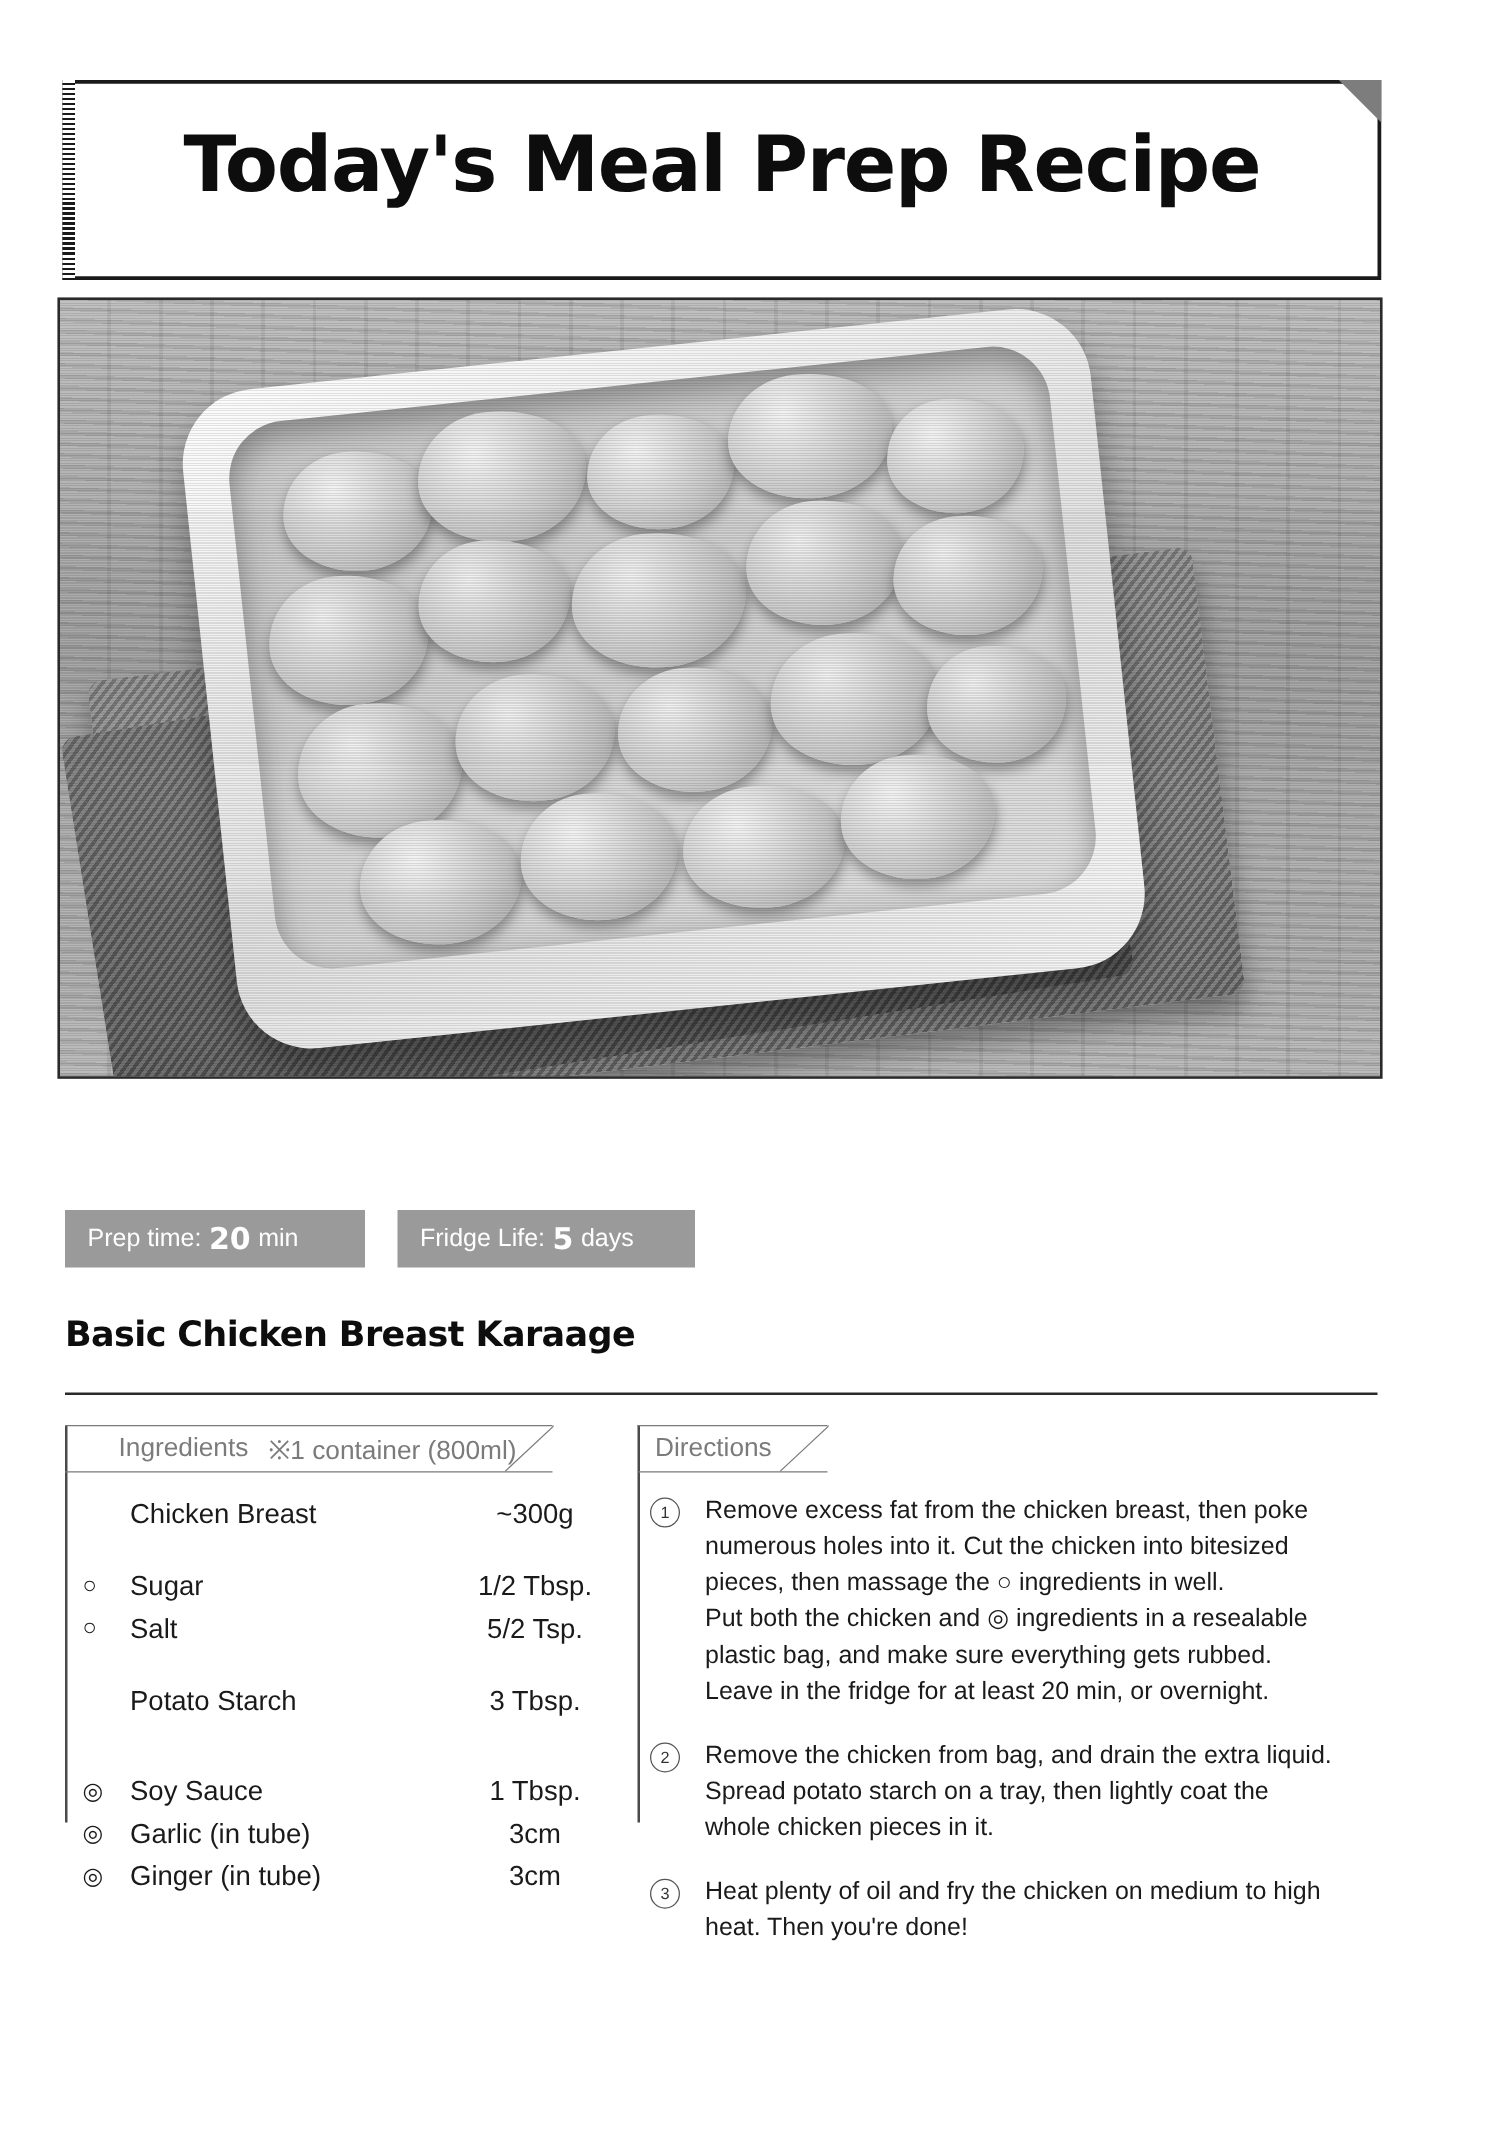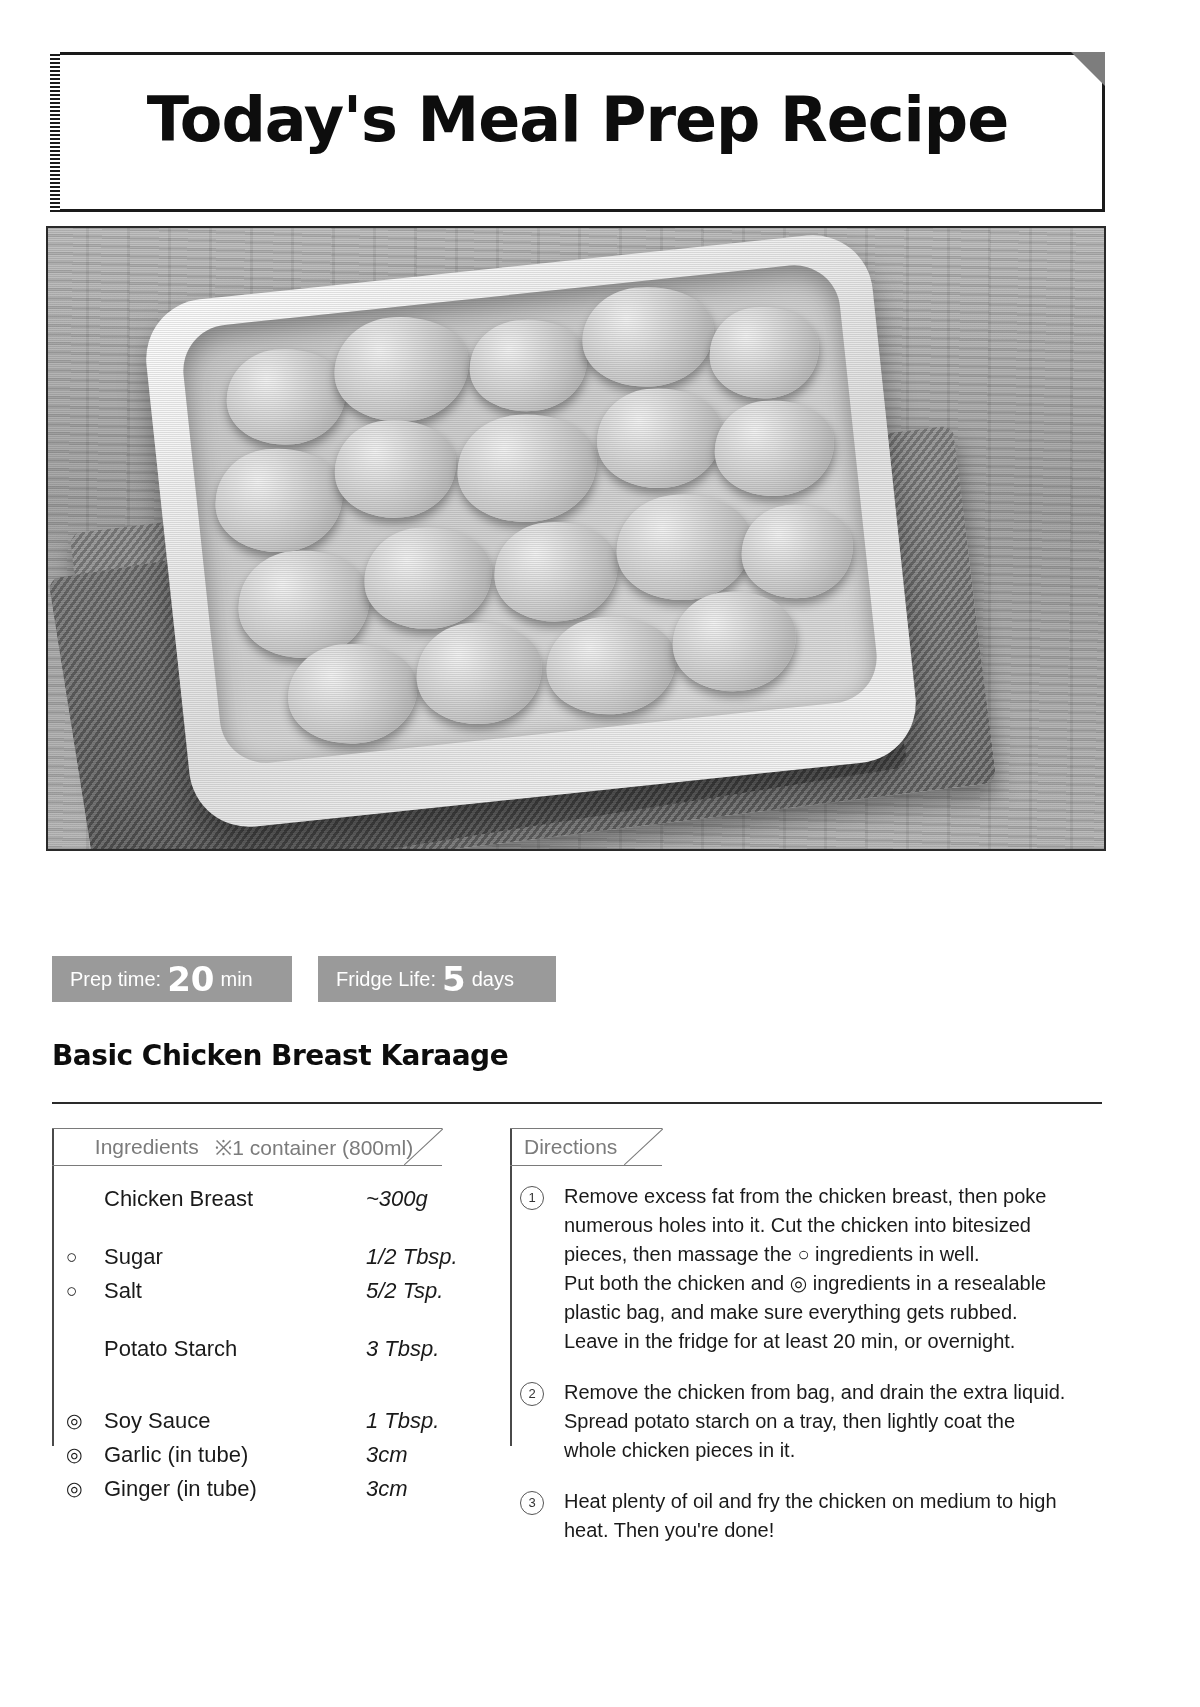--- a/index.html
+++ b/index.html
@@ -10,21 +10,21 @@
   body {
     width: 1200px;
     height: 1707px;
     font-family: "Liberation Sans", sans-serif;
     color: #111;
     position: relative;
     overflow: hidden;
   }
   .page {
     position: absolute;
-    left: 0; top: 4px;
+    left: 0; top: 16px;
     width: 1200px;
     height: 1252px;
   }
 
   
   .title-banner {
     position: absolute;
     left: 50px;
     top: 48px;
     width: 1055px;
@@ -154,21 +154,21 @@
     display: flex;
     align-items: center;
     padding: 0 18px;
     box-sizing: border-box;
     font-size: 20px;
     white-space: nowrap;
   }
   .chip .big {
     font-family: "DejaVu Sans", sans-serif;
     font-weight: 900;
-    font-size: 34px;
+    font-size: 24px;
     margin: 0 6px;
     color: #ffffff;
   }
   #chip-prep { left: 52px; top: 952px; width: 240px; }
   #chip-fridge { left: 318px; top: 952px; width: 238px; }
 
   
   .recipe-name {
     position: absolute;
     left: 52px;
@@ -254,21 +254,21 @@
     margin-bottom: 5px;
   }
   .ing-mark {
     width: 38px;
     font-size: 19px;
     color: #1a1a1a;
     text-align: left;
     flex: 0 0 38px;
   }
   .ing-name { flex: 1 1 auto; }
-  .ing-amt { width: 124px; text-align: left; flex: 0 0 124px; font-style: italic; }
+  .ing-amt { width: 124px; text-align: center; flex: 0 0 124px; }
   .ing-gap { height: 24px; }
   .ing-gap-lg { height: 38px; }
 
   
   .dir-list {
     margin-top: 16px;
     padding-left: 10px;
   }
   .dir-item {
     display: flex;

